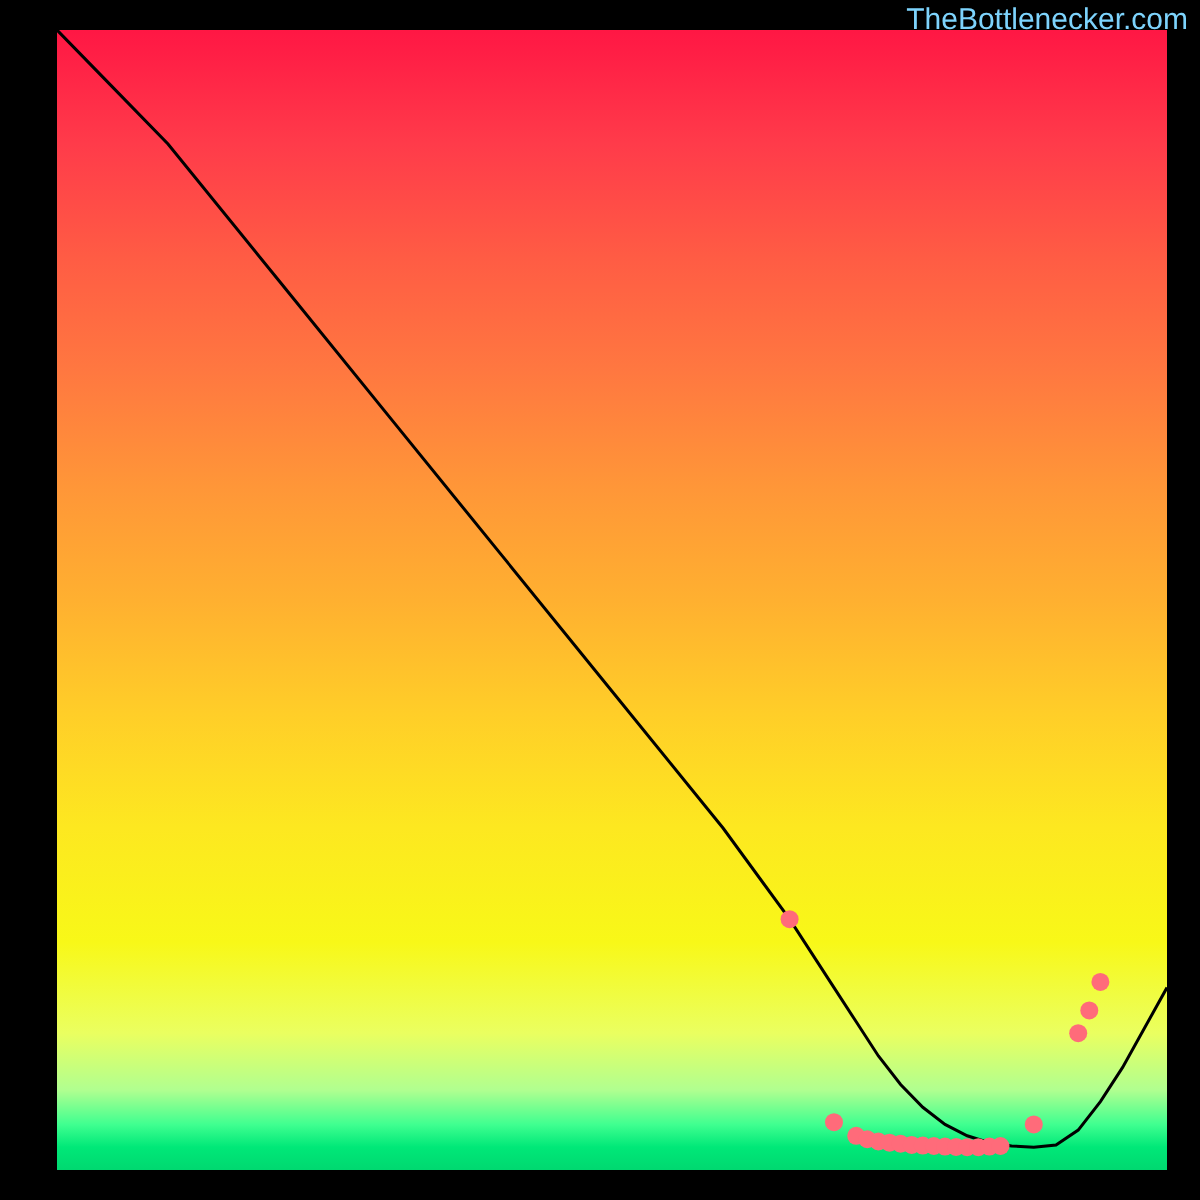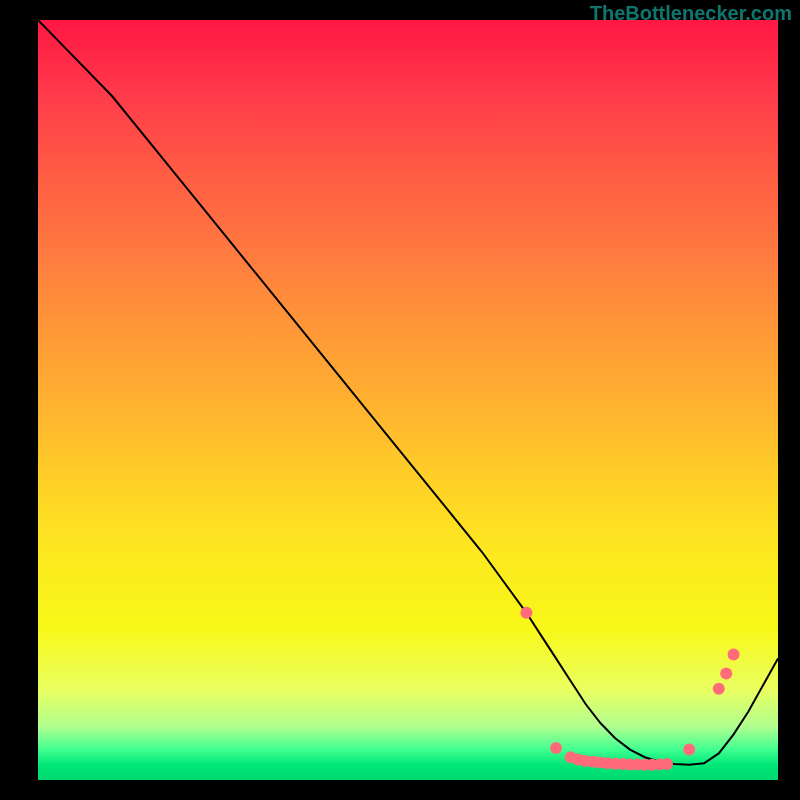--- a/index.html
+++ b/index.html
@@ -9,23 +9,23 @@
     height: 800px;
     background: #000;
     position: relative;
     font-family: Arial, sans-serif;
     overflow: hidden;
   }
   .watermark {
     position: absolute;
     top: 2px;
     right: 8px;
-    color: #0f766e;
+    color: #7dd3fc;
     font-size: 20px;
-    font-weight: bold;
+    font-weight: normal;
     z-index: 10;
   }
   .plot-area {
     position: absolute;
     left: 38px;
     top: 20px;
     width: 740px;
     height: 760px;
   }
   .gradient-bg {

